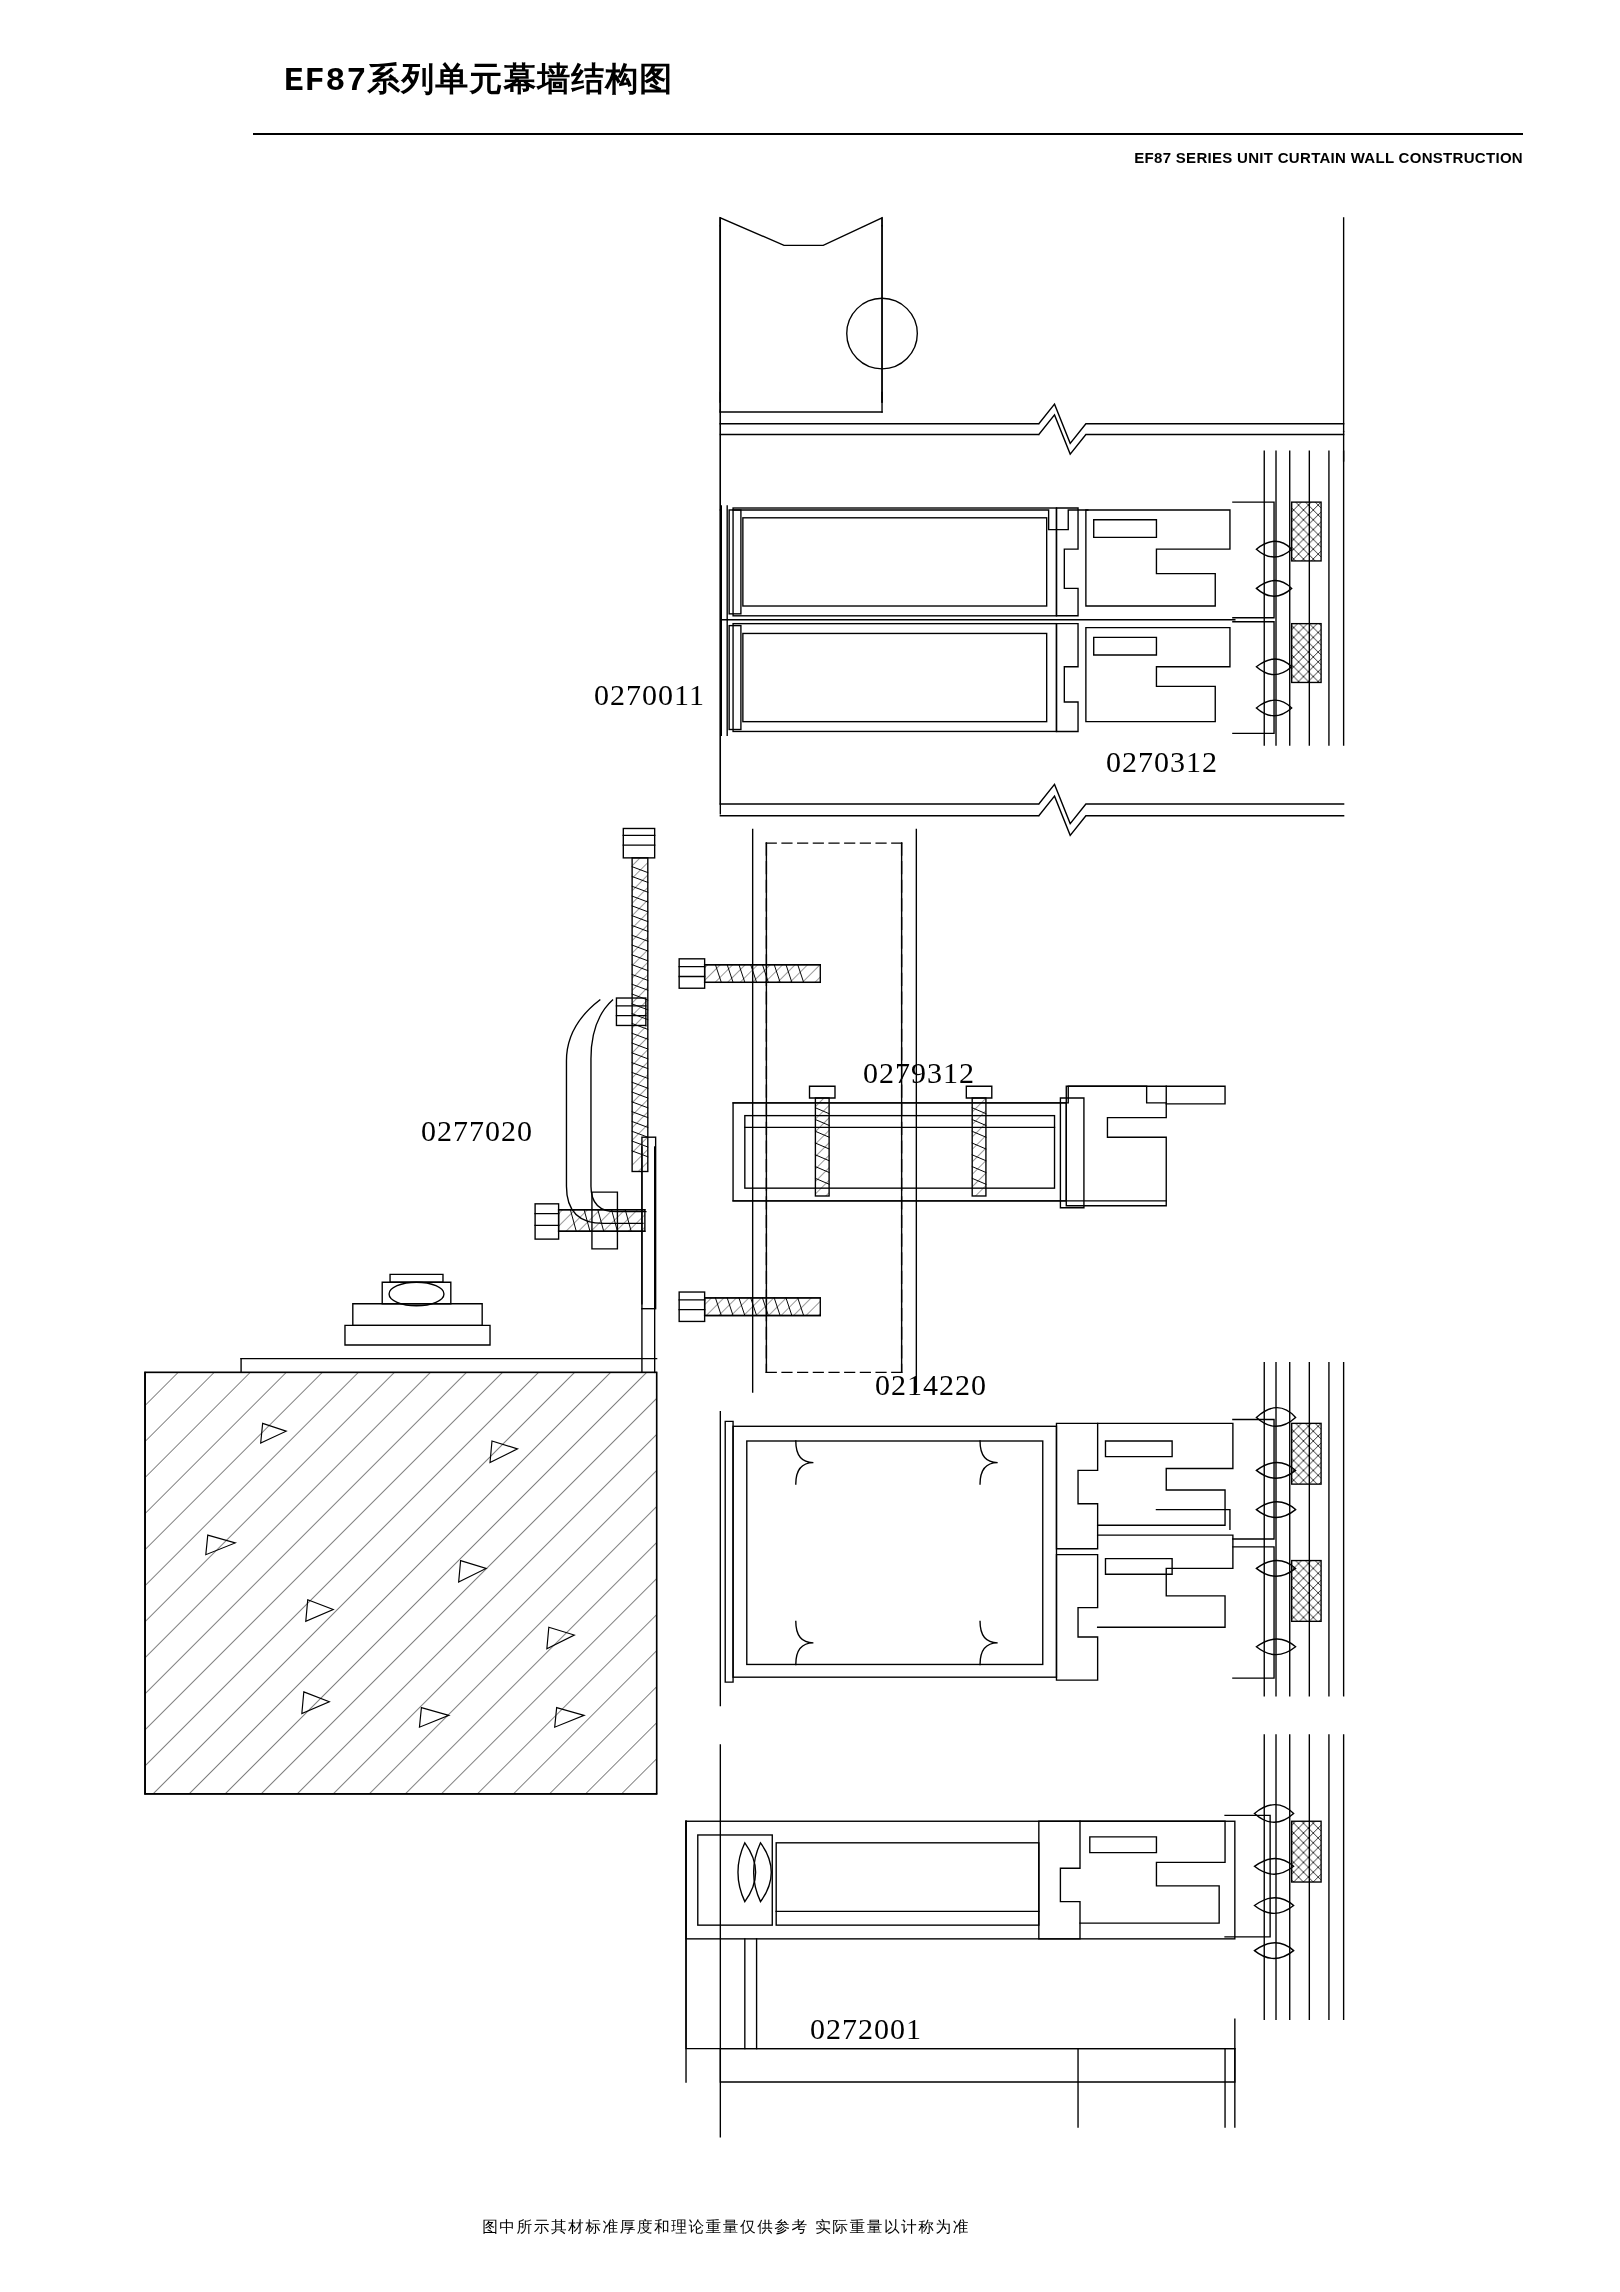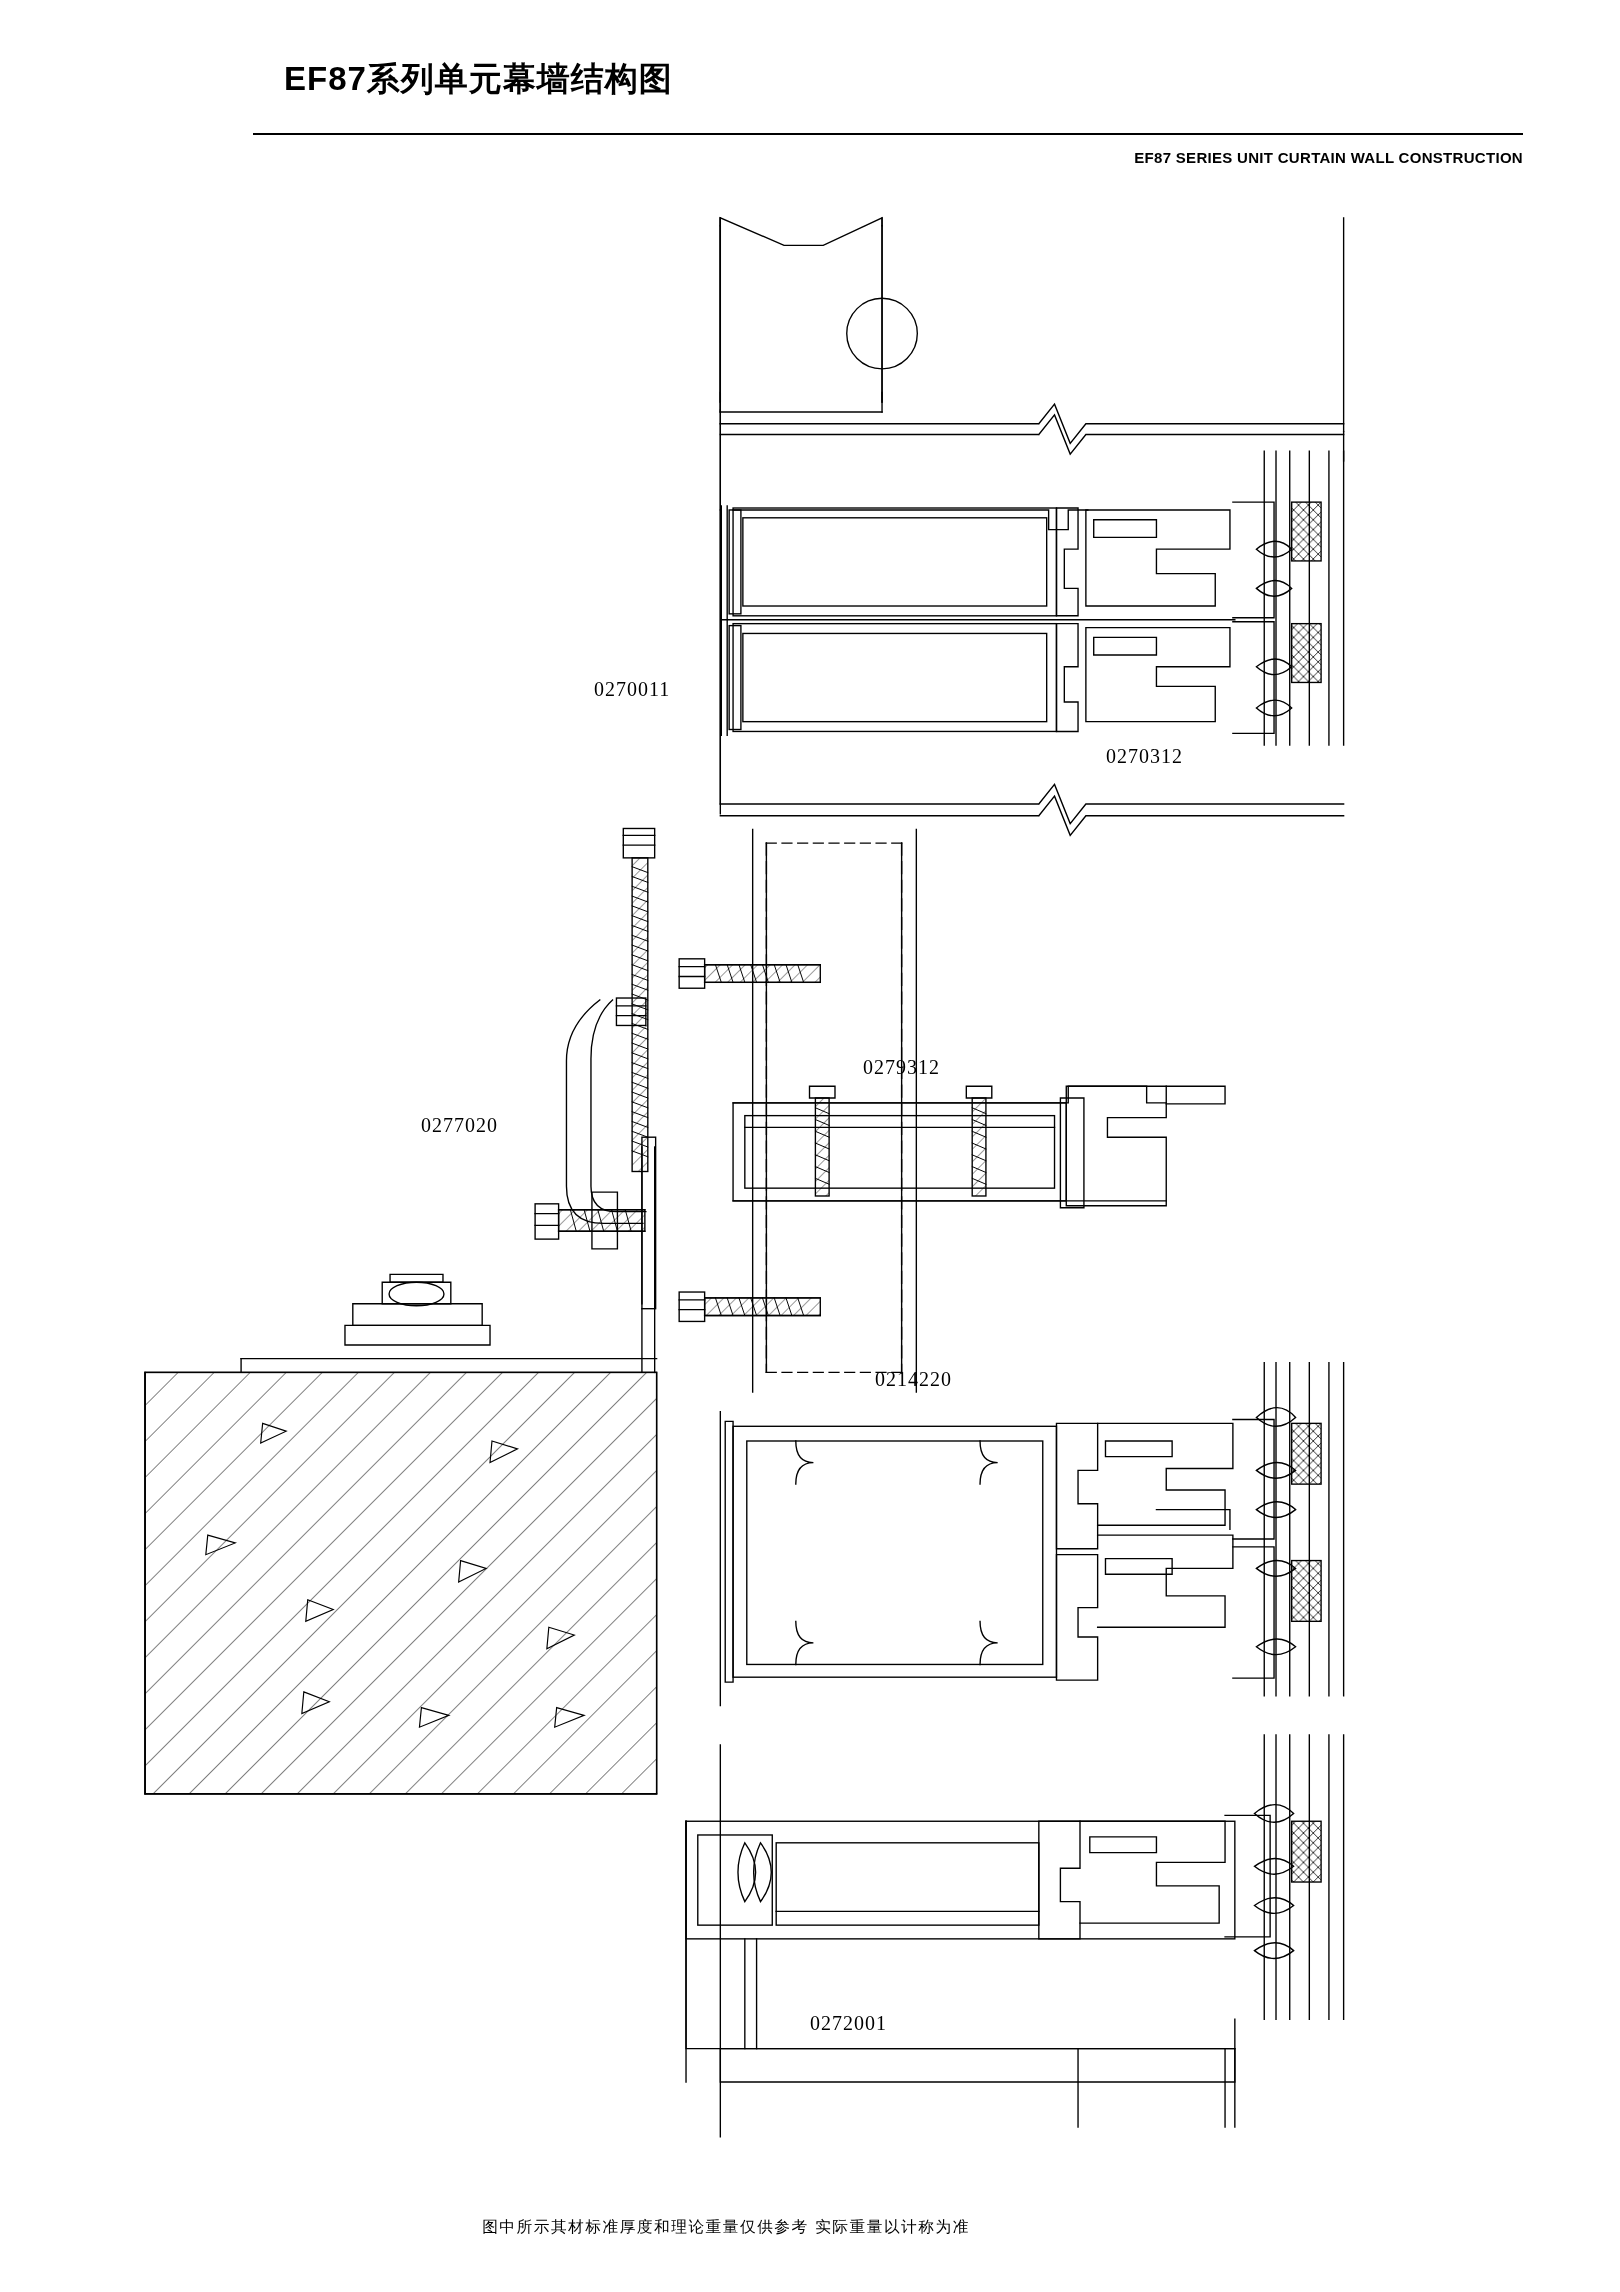--- a/index.html
+++ b/index.html
@@ -29,21 +29,21 @@
     top: 47px;
     width: 145px;
     height: 120px;
   }
   .logo svg { display:block; }
 
   .title-cn {
     position: absolute;
     left: 284px;
     top: 57px;
-    font-family: Liberation Sans, sans-serif;
+    font-family: Liberation Mono, monospace;
     font-size: 33px;
     font-weight: bold;
     letter-spacing: 1px;
     white-space: nowrap;
   }
   .rule {
     position: absolute;
     left: 253px;
     top: 133px;
     width: 1270px;
@@ -69,21 +69,21 @@
     top: 0;
     width: 1620px;
     height: 2293px;
   }
   .drawing svg { display: block; }
 
   
   .callout {
     position: absolute;
     font-family: "Liberation Serif", serif;
-    font-size: 20px;
+    font-size: 30px;
     letter-spacing: 1px;
     white-space: nowrap;
     color: #000;
   }
 
   
   .footer-note {
     position: absolute;
     left: 0;
     top: 2217px;

